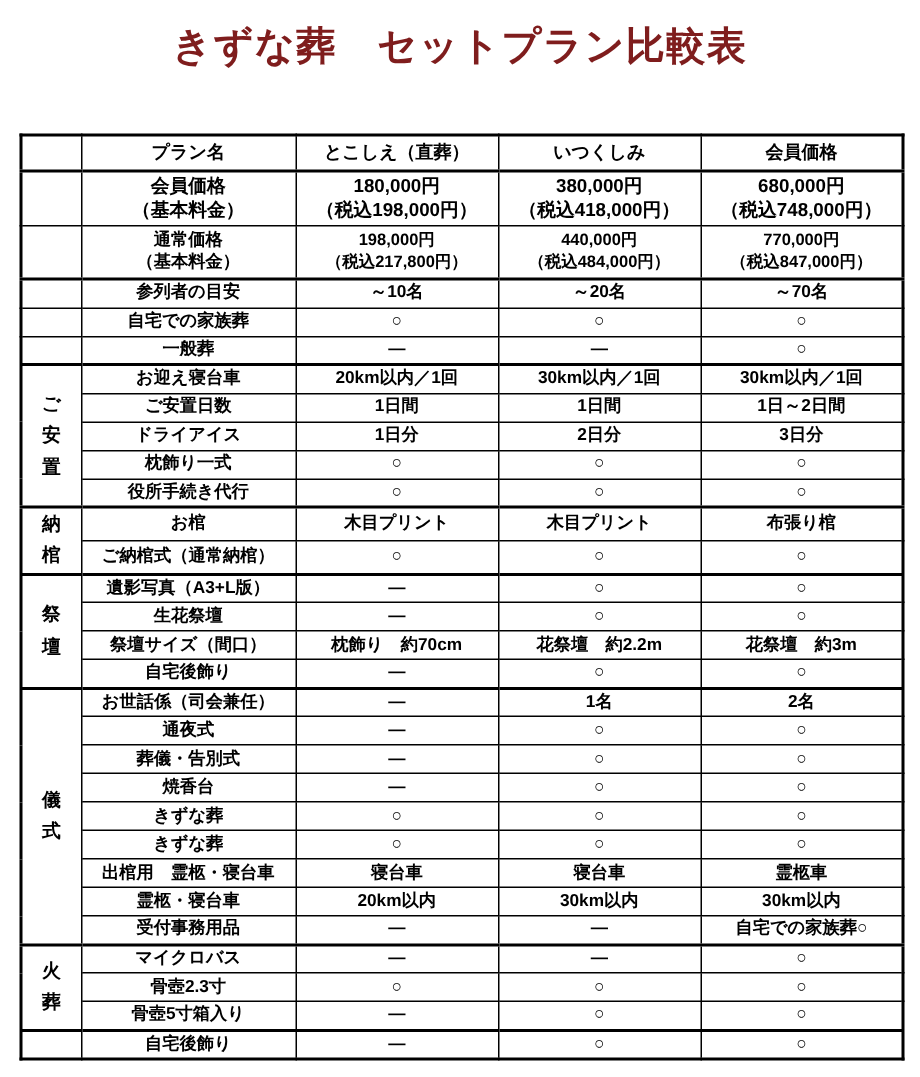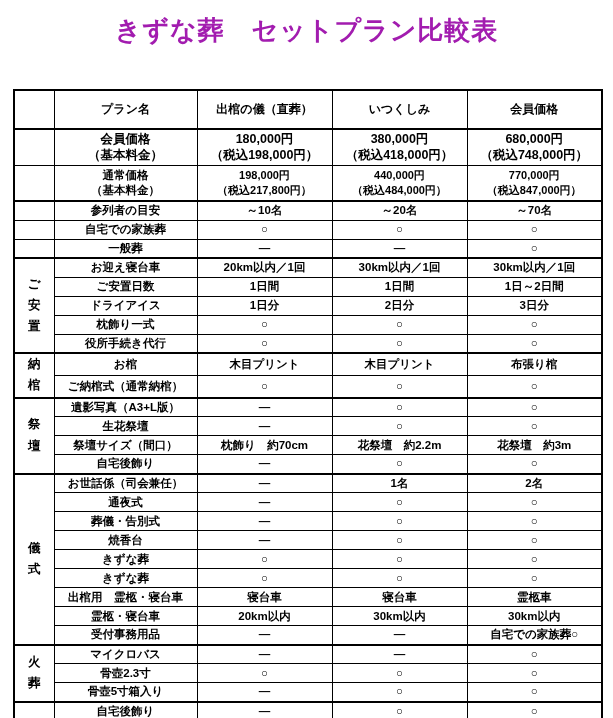--- a/index.html
+++ b/index.html
@@ -4,50 +4,50 @@
 <style>
   html,body{margin:0;padding:0;background:#ffffff;}
   body{width:613px;height:718px;font-family:"Liberation Sans",sans-serif;color:#000;overflow:hidden;}
   .title{margin:13px 0 0;text-align:center;font-size:26px;font-weight:bold;color:#0070C0;letter-spacing:1px;}
   table{border-collapse:collapse;table-layout:fixed;width:587px;margin:41px 13px 0;border:2px solid #000;}
   col.c-sec{width:40px;}
   col.c-label{width:143px;}
   col.c-plan{width:135px;}
   td,th{border:1px solid #000;text-align:center;vertical-align:middle;padding:0 2px;
         font-size:11.5px;line-height:1.3;white-space:pre-line;overflow:hidden;}
-  thead tr{height:39px;}
+  thead tr{height:24px;}
   tbody tr{height:19px;}
   tr.h36{height:36px;}
   th{font-weight:bold;font-size:12px;}
   .label-cell{font-weight:bold;text-align:center;}
   .value-cell{font-weight:bold;}
   tr.light .value-cell{font-weight:bold;font-size:11px;}
   tr.strong .value-cell,tr.strong .label-cell{font-size:12.5px;font-weight:bold;}
   tr.thick td,tr.thick th,.thick-bottom{border-bottom:2.5px solid #000;}
   .sec-cell{font-weight:bold;padding:0;}
   .sec-cell .v{display:inline-block;width:1.1em;word-break:break-all;line-height:1.7;font-size:12.5px;}
 </style>
 </head>
 <body>
 
-<h1 class="title" style="color: #a21caf;">きずな葬　セットプラン比較表</h1>
+<h1 class="title" style="color: #7f1d1d;">きずな葬　セットプラン比較表</h1>
 
 <table>
   <colgroup>
     <col class="c-sec">
       <col class="c-label">
       <col class="c-plan">
       <col class="c-plan">
       <col class="c-plan">
   </colgroup>
   <thead>
     <tr class="thick">
       <td></td>
       <th>プラン名</th>
-      <th>出棺の儀（直葬）</th>
+      <th>とこしえ（直葬）</th>
       <th>いつくしみ</th>
       <th>会員価格</th>
     </tr>
   </thead>
   <tbody id="table-body">
       <tr class="h36 strong">
         <td class="sec-cell" rowspan="1"></td>
         <td class="label-cell">会員価格
 （基本料金）</td>
         <td class="value-cell">180,000円

